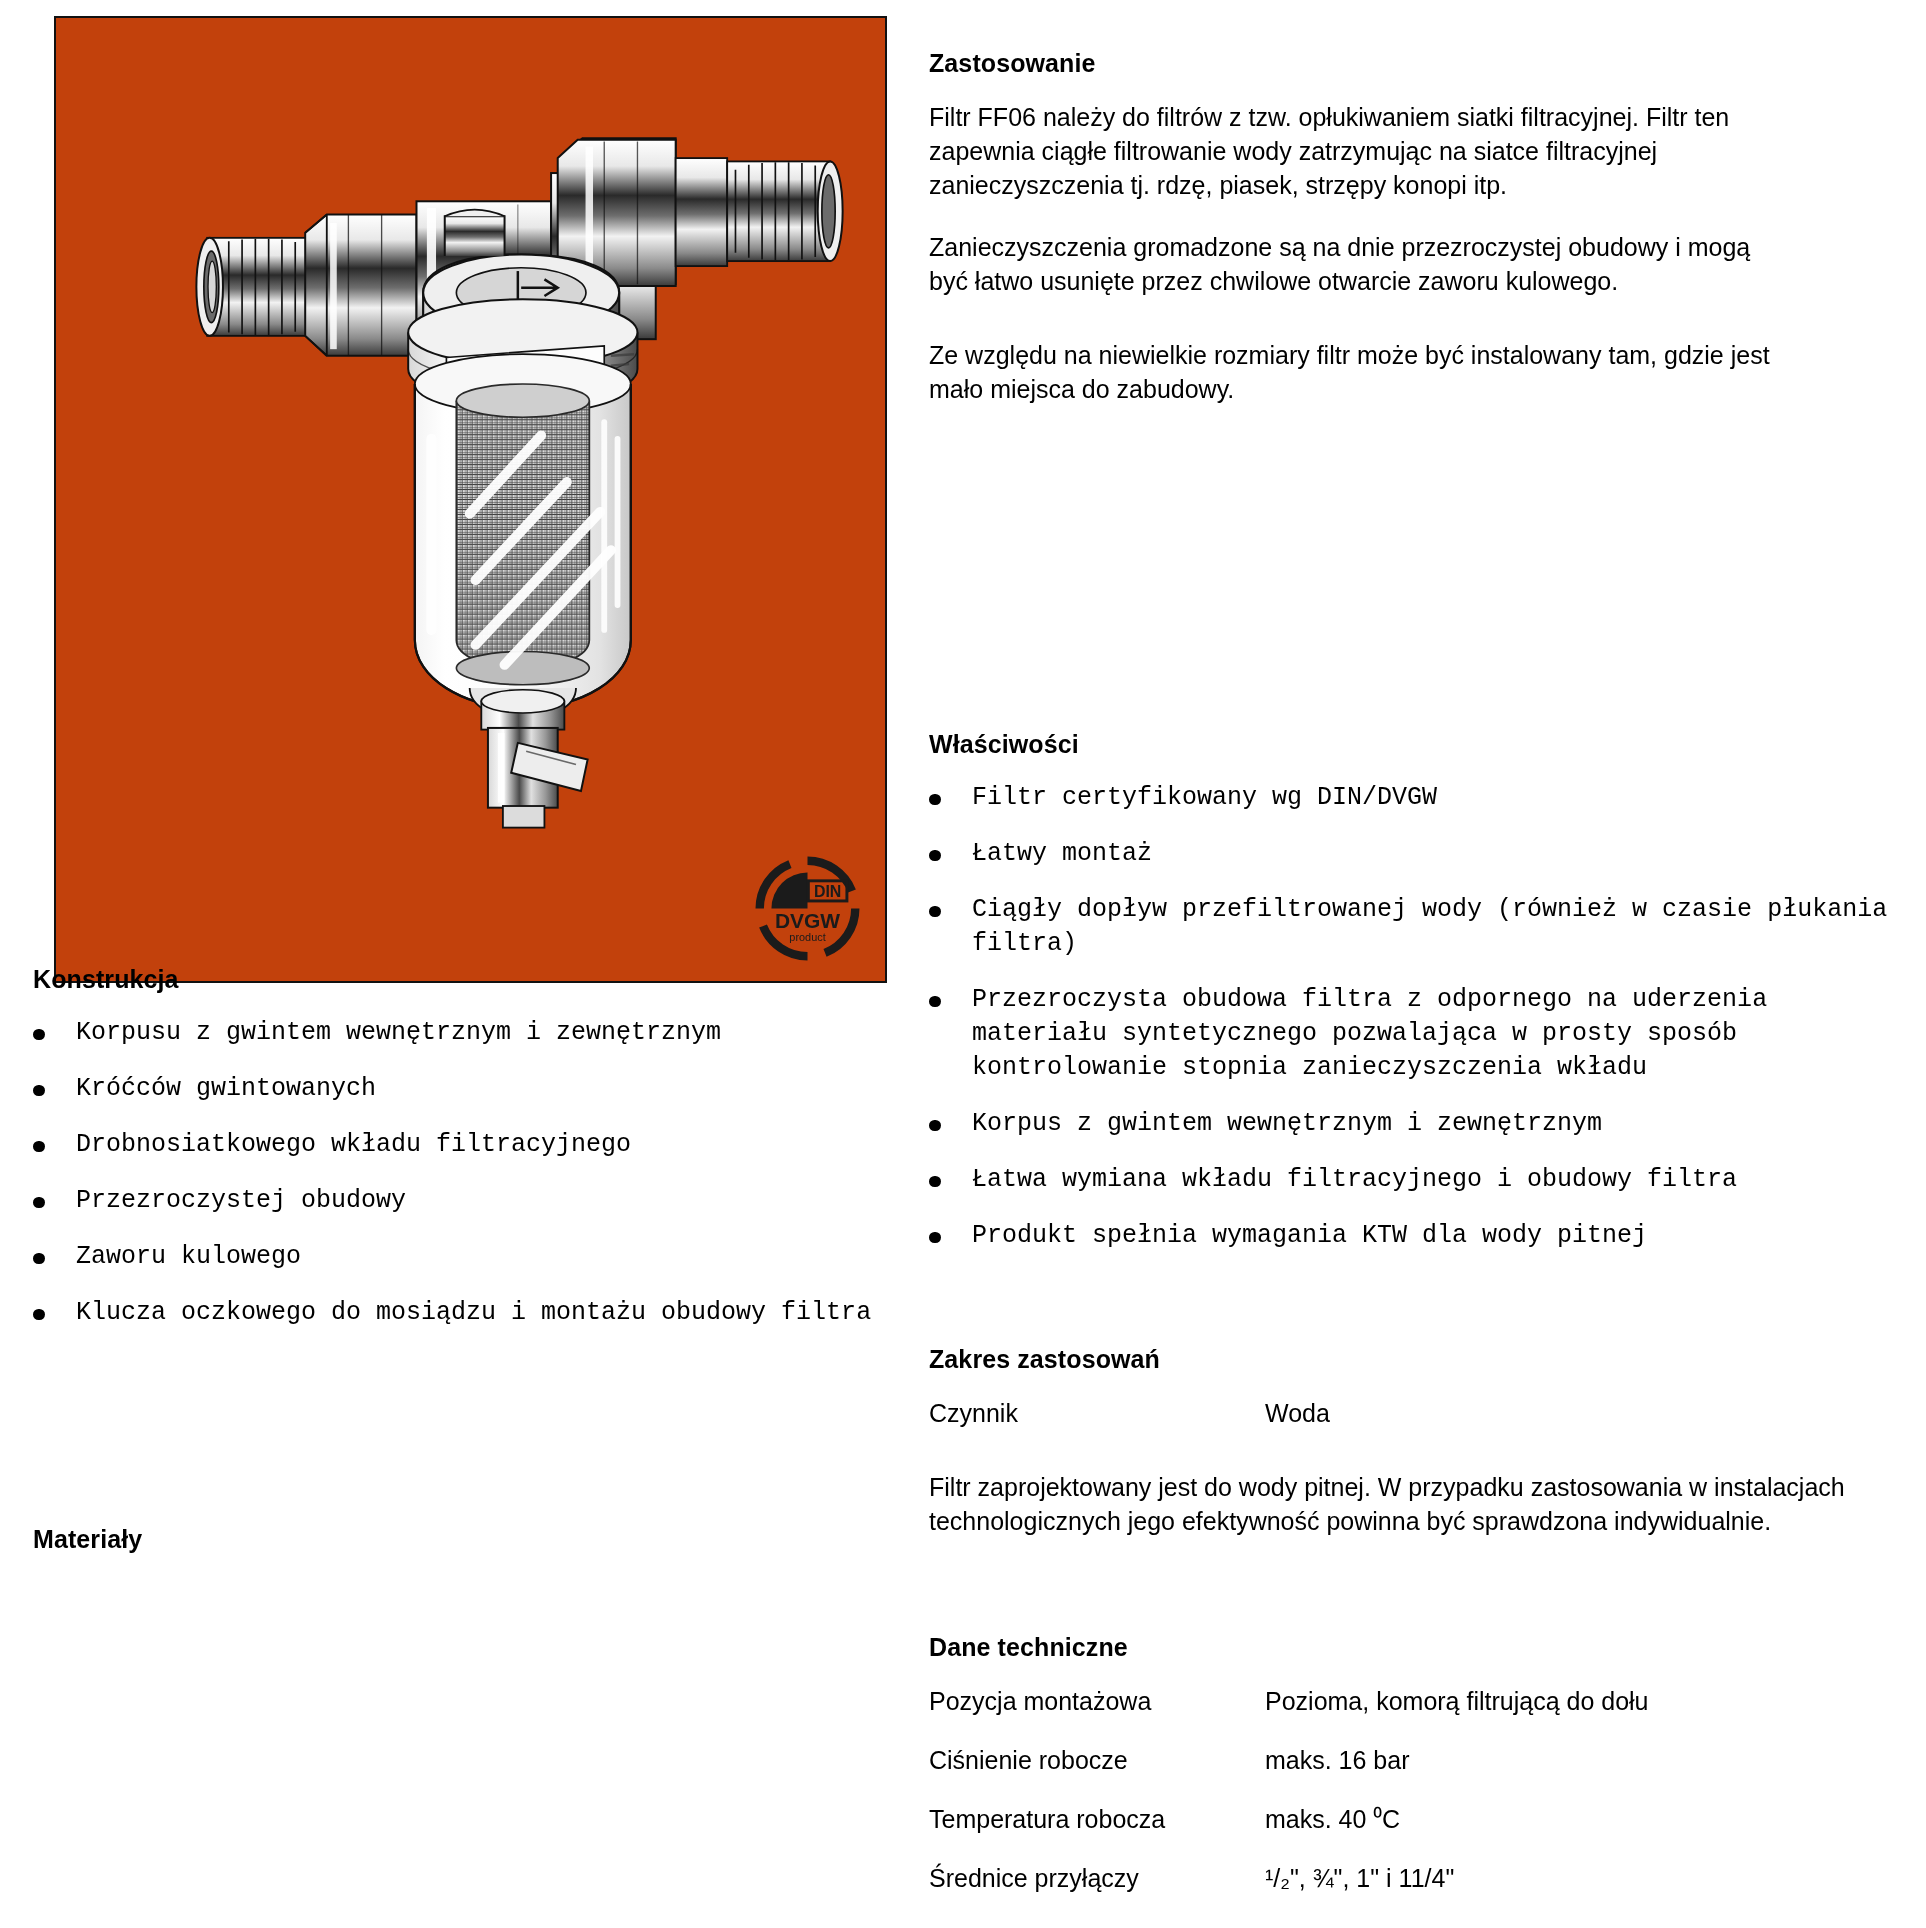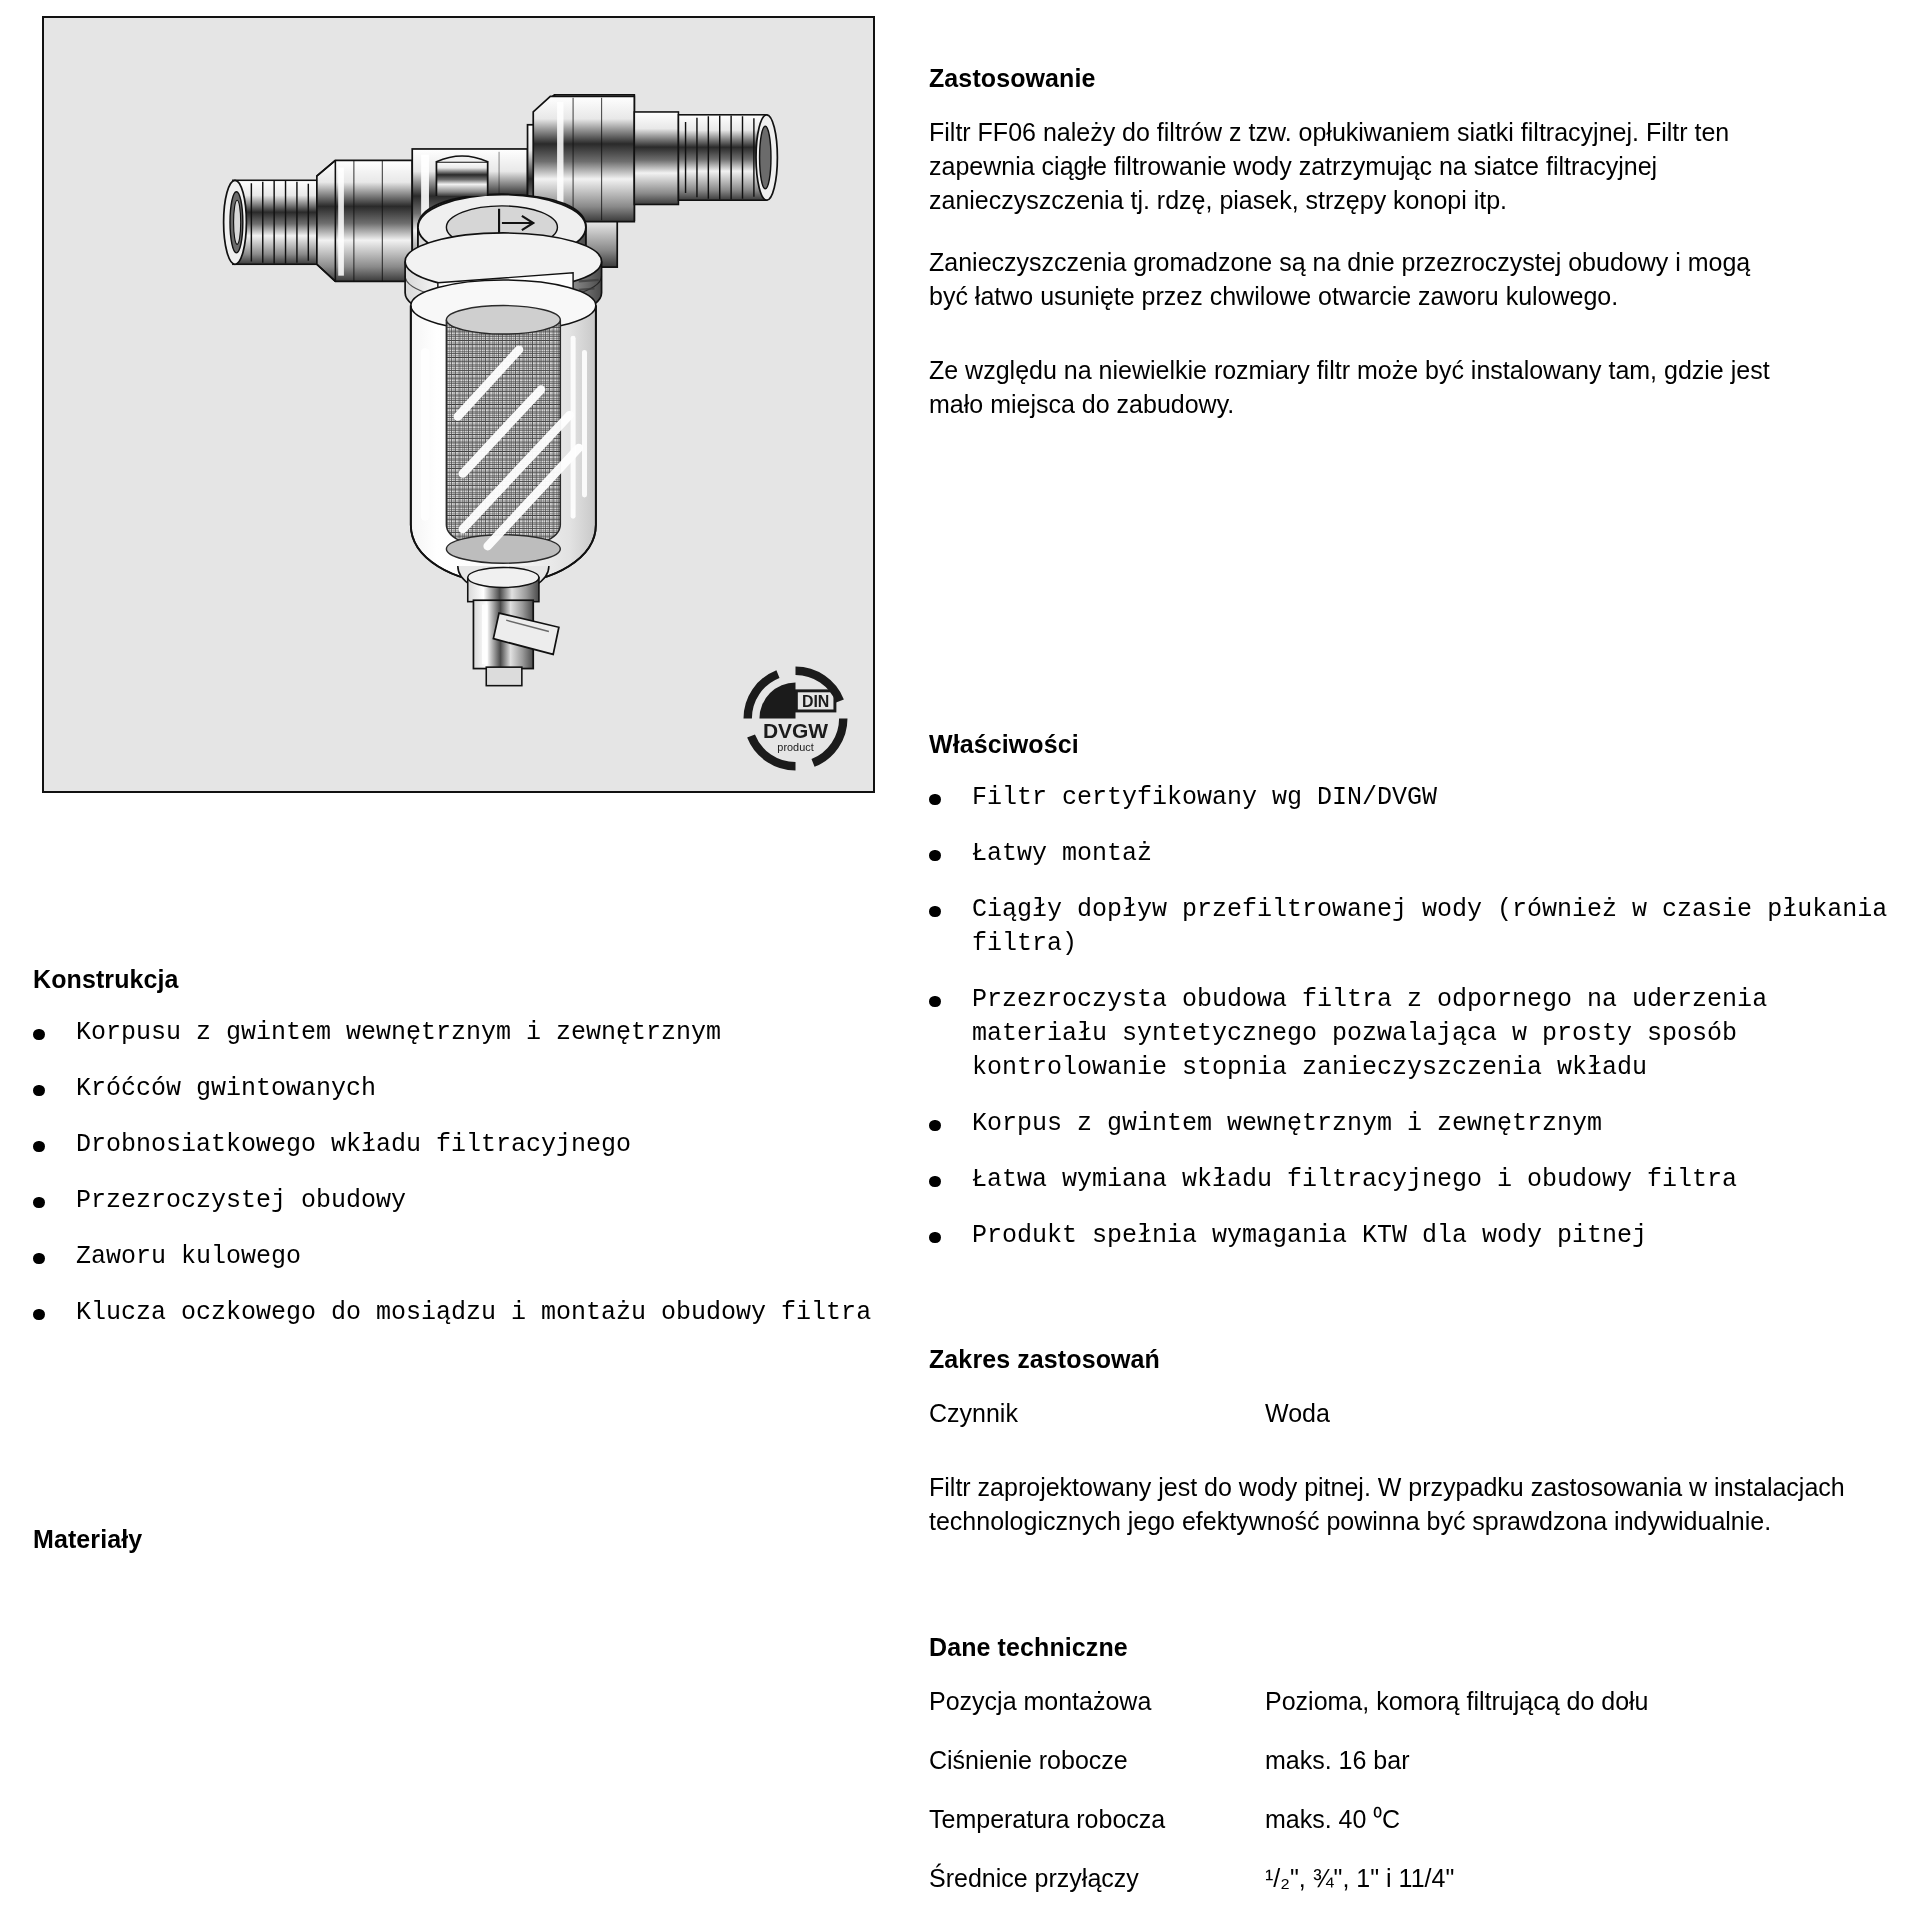--- a/index.html
+++ b/index.html
@@ -26,26 +26,26 @@
     position: absolute;
     left: 0;
     top: 0;
     width: 910px;
     height: 1929px;
   }
 
   
   .image-frame {
     position: absolute;
-    left: 42px;
+    left: 54px;
     top: 16px;
     width: 833px;
-    height: 777px;
+    height: 967px;
     border: 2.5px solid #111111;
-    background: #e5e5e5;
+    background: #c2410c;
     box-sizing: border-box;
   }
   .product-illustration {
     position: absolute;
     left: 0;
     top: 0;
     width: 100%;
     height: 100%;
   }
   .dvgw-logo {
@@ -113,21 +113,21 @@
     white-space: nowrap;
   }
   .spec-table td.spec-label { width: 336px; }
   .spec-table tr:last-child td { padding-bottom: 0; }
 
   
   #sec-konstrukcja { left: 33px; top: 964px; width: 877px; }
   #sec-materialy   { left: 33px; top: 1524px; width: 877px; }
 
   
-  #sec-zastosowanie { left: 929px; top: 63px;  width: 843px; }
+  #sec-zastosowanie { left: 929px; top: 48px;  width: 843px; }
   #sec-wlasciwosci  { left: 929px; top: 729px; width: 981px; }
   #sec-zakres       { left: 929px; top: 1344px; width: 981px; }
   #sec-dane         { left: 929px; top: 1632px; width: 981px; }
 
   .zakres-note { margin-top: 52px; }
 </style>
 </head>
 <body>
 
 <div class="page">

